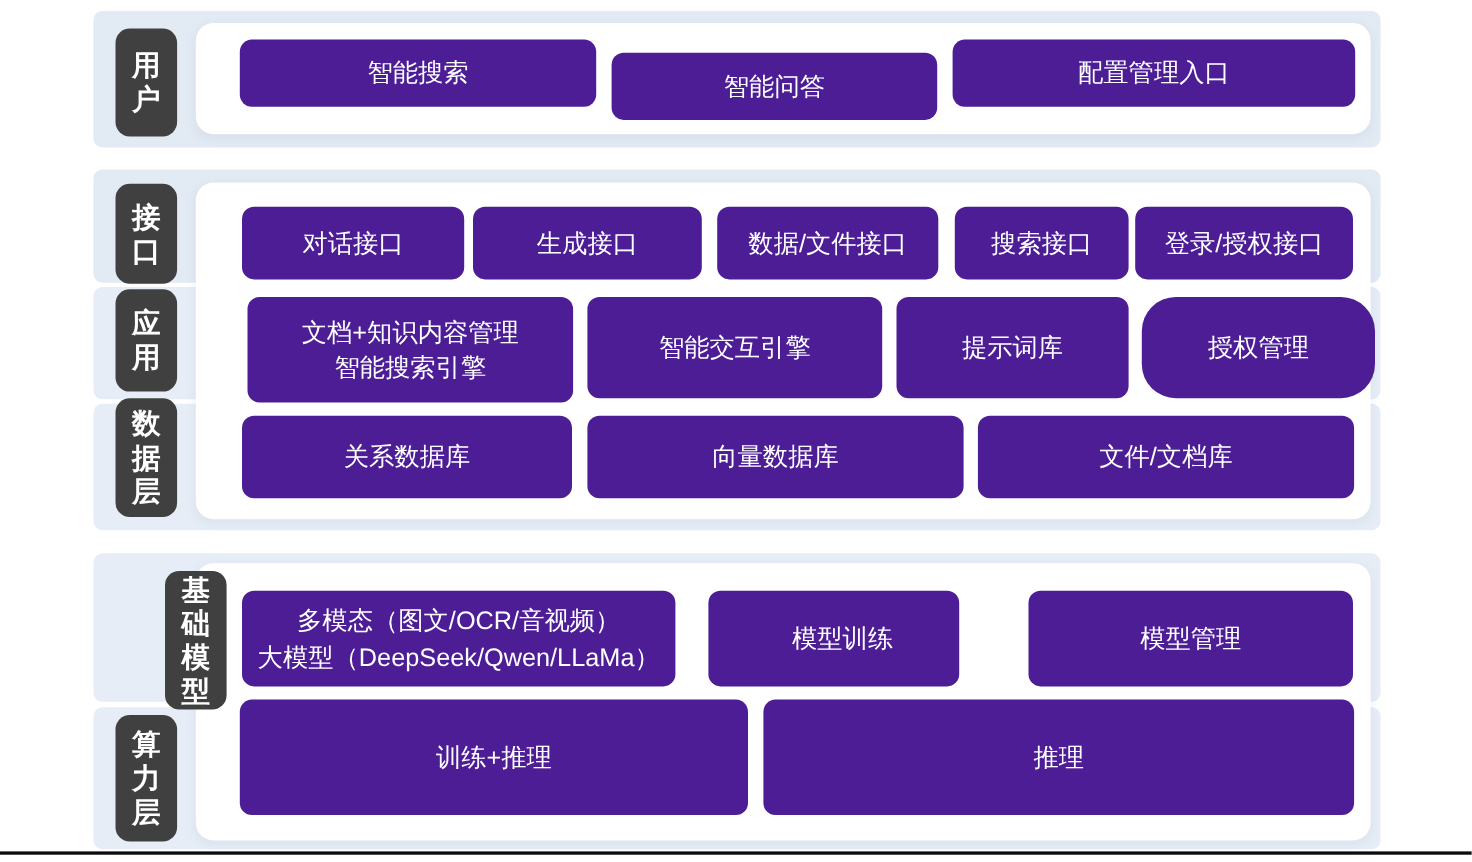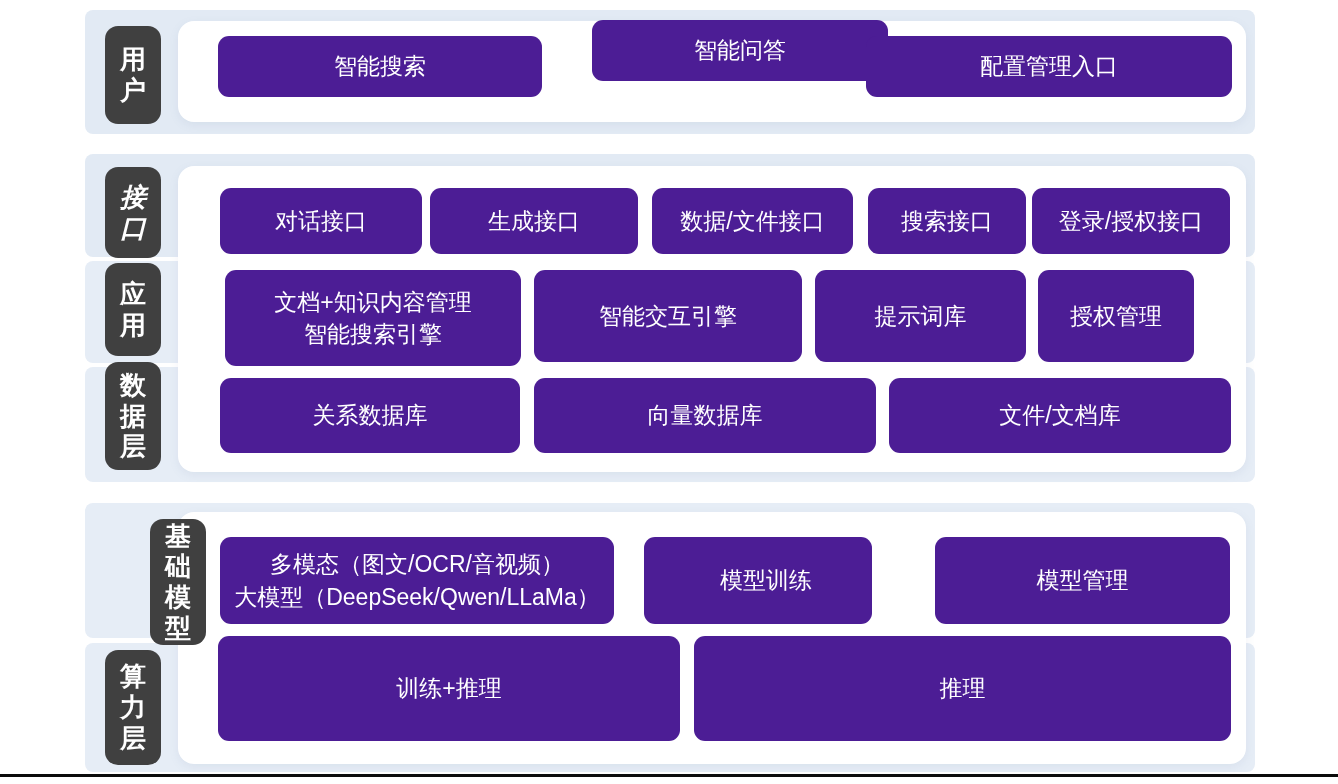--- a/index.html
+++ b/index.html
@@ -31,49 +31,49 @@
 </style>
 </head>
 <body>
 
 <div class="band dark" style="left:85px;top:10px;width:1170px;height:124px;"></div>
 <div class="panel" style="left:178px;top:21px;width:1068px;height:101px;"></div>
 <div class="pill" style="left:105px;top:26px;width:56px;height:98px;">
   <span>用户</span>
 </div>
 <div class="blk" style="left:218px;top:36px;width:324px;height:61px;">智能搜索</div>
-<div class="blk" style="left:556px;top:20px;width:296px;height:61px;margin-left:36px;">智能问答</div>
+<div class="blk" style="left:556px;top:48px;width:296px;height:61px;">智能问答</div>
 <div class="blk" style="left:866px;top:36px;width:366px;height:61px;">配置管理入口</div>
 
 <div class="band dark" style="left:85px;top:154px;width:1170px;height:103px;"></div>
 <div class="band" style="left:85px;top:261px;width:1170px;height:102px;"></div>
 <div class="band" style="left:85px;top:367px;width:1170px;height:115px;"></div>
 <div class="panel" style="left:178px;top:166px;width:1068px;height:306px;"></div>
 
-<div class="pill" style="left:105px;top:167px;width:56px;height:91px;font-style:italic;">
+<div class="pill" style="left:105px;top:167px;width:56px;height:91px;">
   <span>接口</span>
 </div>
 <div class="pill" style="left:105px;top:263px;width:56px;height:93px;">
   <span>应用</span>
 </div>
 <div class="pill" style="left:105px;top:362px;width:56px;height:108px;">
   <span>数据层</span>
 </div>
 
 <div class="blk" style="left:220px;top:188px;width:202px;height:66px;">对话接口</div>
 <div class="blk" style="left:430px;top:188px;width:208px;height:66px;">生成接口</div>
 <div class="blk" style="left:652px;top:188px;width:201px;height:66px;">数据/文件接口</div>
 <div class="blk" style="left:868px;top:188px;width:158px;height:66px;">搜索接口</div>
 <div class="blk" style="left:1032px;top:188px;width:198px;height:66px;">登录/授权接口</div>
 
 <div class="blk" style="left:225px;top:270px;width:296px;height:96px;">文档+知识内容管理
 智能搜索引擎</div>
 <div class="blk" style="left:534px;top:270px;width:268px;height:92px;">智能交互引擎</div>
 <div class="blk" style="left:815px;top:270px;width:211px;height:92px;">提示词库</div>
-<div class="blk" style="left:1038px;top:270px;width:156px;height:92px;">授权管理</div>
+<div class="blk" style="left:1038px;top:270px;width:212px;height:92px;border-radius:31px;">授权管理</div>
 
 <div class="blk" style="left:220px;top:378px;width:300px;height:75px;">关系数据库</div>
 <div class="blk" style="left:534px;top:378px;width:342px;height:75px;">向量数据库</div>
 <div class="blk" style="left:889px;top:378px;width:342px;height:75px;">文件/文档库</div>
 
 <div class="band" style="left:85px;top:503px;width:1170px;height:135px;"></div>
 <div class="band" style="left:85px;top:643px;width:1170px;height:129px;"></div>
 <div class="panel" style="left:178px;top:512px;width:1068px;height:252px;"></div>
 
 <div class="pill" style="left:105px;top:519px;width:56px;height:126px;margin-left:45px;">

